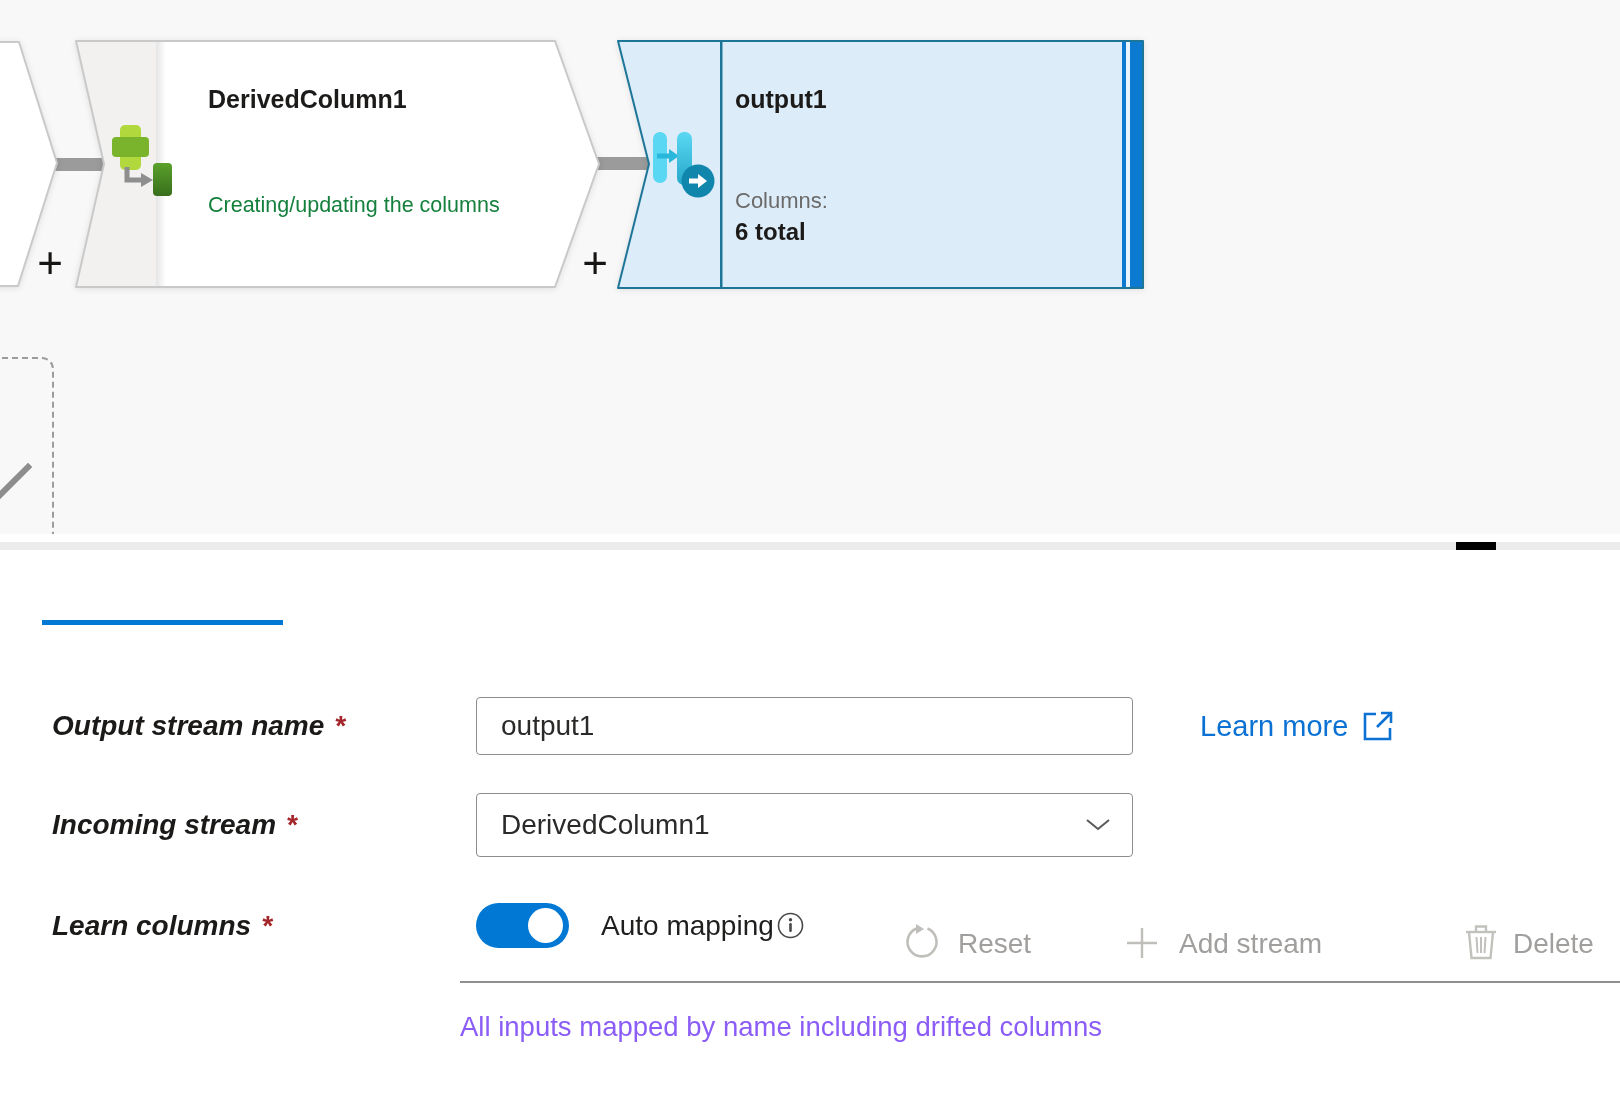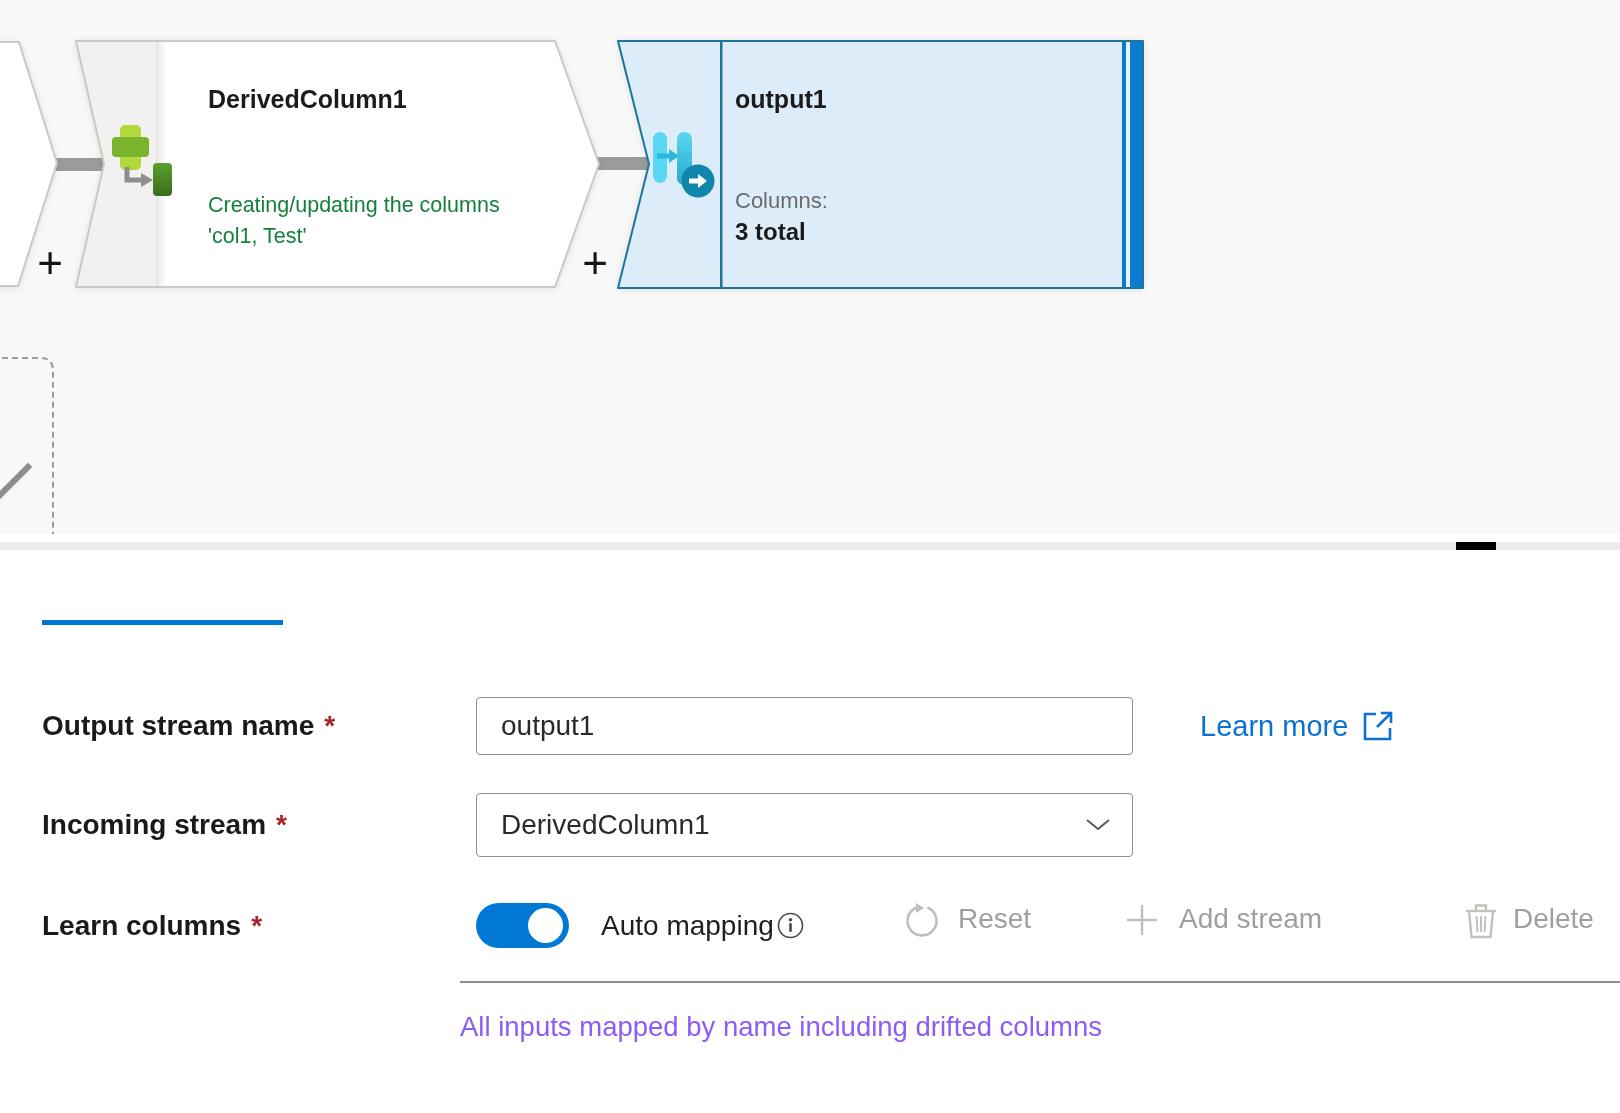--- a/index.html
+++ b/index.html
@@ -30,42 +30,42 @@
 
   
   #panel { position:relative; width:1620px; height:563px; background:#ffffff; }
   #tabs { position:absolute; left:42px; top:14px; display:flex; align-items:center; gap:58px; }
   .tab { font-size:29px; color:#3a3938; white-space:nowrap; cursor:pointer; }
   .tab.active { font-weight:700; color:#242322; }
   .tab-dot-wrap { display:flex; align-items:center; }
   #status-dot { width:23px; height:23px; border-radius:50%; background:#0d7c0d; margin-left:26px; }
   #tab-underline { position:absolute; left:42px; top:70px; width:241px; height:4.5px; background:#0078d4; }
 
-  .form-label { position:absolute; left:42px; display:flex; align-items:center;
-    font-size:28px; font-weight:700; color:#1b1a19; white-space:nowrap; }
+  .form-label { position:absolute; left:52px; display:flex; align-items:center;
+    font-size:28px; font-weight:700; color:#1b1a19; white-space:nowrap;font-style:italic; }
   .req { color:#a4252a; margin-left:10px; font-weight:700; }
 
   .text-input { position:absolute; left:476px; width:657px; border:1.5px solid #8f8d8b;
     border-radius:4px; background:#fff; display:flex; align-items:center;
     font-size:28px; color:#2b2a29; padding-left:24px; }
   .dropdown { justify-content:space-between; padding-right:22px; cursor:pointer; }
 
   #learn-more { position:absolute; left:1200px; top:147px; height:58px;
     display:flex; align-items:center; gap:12px; cursor:pointer; }
   #learn-more span { font-size:29px; color:#0b72d4; }
 
   #toggle { position:absolute; left:476px; top:353px; width:93px; height:45px;
     border-radius:23px; background:#0078d4; cursor:pointer; }
   #toggle-knob { position:absolute; top:5px; right:6px; width:35px; height:35px;
     border-radius:50%; background:#ffffff; }
   #auto-mapping-label { position:absolute; left:601px; top:353px; height:45px;
     display:flex; align-items:center; font-size:28px; color:#201f1e; }
   #info-icon { position:absolute; left:777px; top:362px; cursor:pointer; }
 
-  .cmd-btn { position:absolute; top:353px; height:45px; display:flex; align-items:flex-start; cursor:default; }
+  .cmd-btn { position:absolute; top:365px; height:45px; display:flex; align-items:flex-end; cursor:default; }
   .cmd-btn span { font-size:28px; color:#a19f9d; white-space:nowrap; }
   #reset-btn { left:904px; gap:18px; }
   #add-mapping-btn { left:1125px; gap:20px; }
   #delete-btn { left:1465px; gap:16px; }
 
   #mapping-separator { position:absolute; left:460px; top:431px; width:1160px; height:2px; background:#8f8f8f; }
   #mapping-info-text { position:absolute; left:460px; top:461px; font-size:27.5px; color:#8b5cf6; }
 </style>
 </head>
 <body>
@@ -103,21 +103,20 @@
         <rect x="45" y="85" width="21" height="45" rx="5" fill="#b1d83d"></rect>
         <rect x="37" y="97" width="37" height="20" rx="4" fill="#79b42c"></rect>
         <path d="M52 127 L52 140 L66 140" fill="none" stroke="#8e8e8e" stroke-width="5"></path>
         <polygon points="66,133 78,140 66,147" fill="#8e8e8e"></polygon>
         <rect x="78" y="123" width="19" height="33" rx="4" fill="url(#dcRect)"></rect>
       </g>
     </svg>
     <div class="node-text node-title" style="left:133px; top:45px;">DerivedColumn1</div>
     <div class="node-text node-desc" style="left:133px; top:150px;">
       <div>Creating/updating the columns</div>
-      <div>'col1, Test'</div>
     </div>
   </div>
 
   <div class="plus-btn" style="left:573px; top:238px;">+</div>
 
   <div class="node-wrap" style="left:617px; top:40px; width:527px; height:249px;">
     <svg width="527" height="249" viewBox="0 0 527 249">
       <defs>
         <linearGradient id="sinkBar" x1="0" y1="0" x2="0" y2="1">
           <stop offset="0" stop-color="#5ad8f3"></stop>
@@ -134,21 +133,21 @@
         <path d="M40 116 L53 116" stroke="#2ab7dc" stroke-width="5" fill="none"></path>
         <polygon points="52,109 62,116 52,123" fill="#2ab7dc"></polygon>
         <rect x="60" y="92" width="15" height="53" rx="7" fill="url(#sinkBar)"></rect>
         <circle cx="81" cy="141" r="16.5" fill="#1186ad"></circle>
         <path d="M72 141 L82 141" stroke="#ffffff" stroke-width="5" fill="none"></path>
         <polygon points="81,134 90,141 81,148" fill="#ffffff"></polygon>
       </g>
     </svg>
     <div class="node-text node-title" style="left:118px; top:45px;">output1</div>
     <div class="node-text node-sub-label" style="left:118px; top:148px;">Columns:</div>
-    <div class="node-text node-sub-value" style="left:118px; top:178px;">3 total</div>
+    <div class="node-text node-sub-value" style="left:118px; top:178px;">6 total</div>
   </div>
 
   <div id="dashed-box"></div>
   <div id="diag-line"></div>
 </div>
 
 <div id="splitter-white"></div>
 <div id="splitter">
   <div id="splitter-handle"></div>
 </div>

